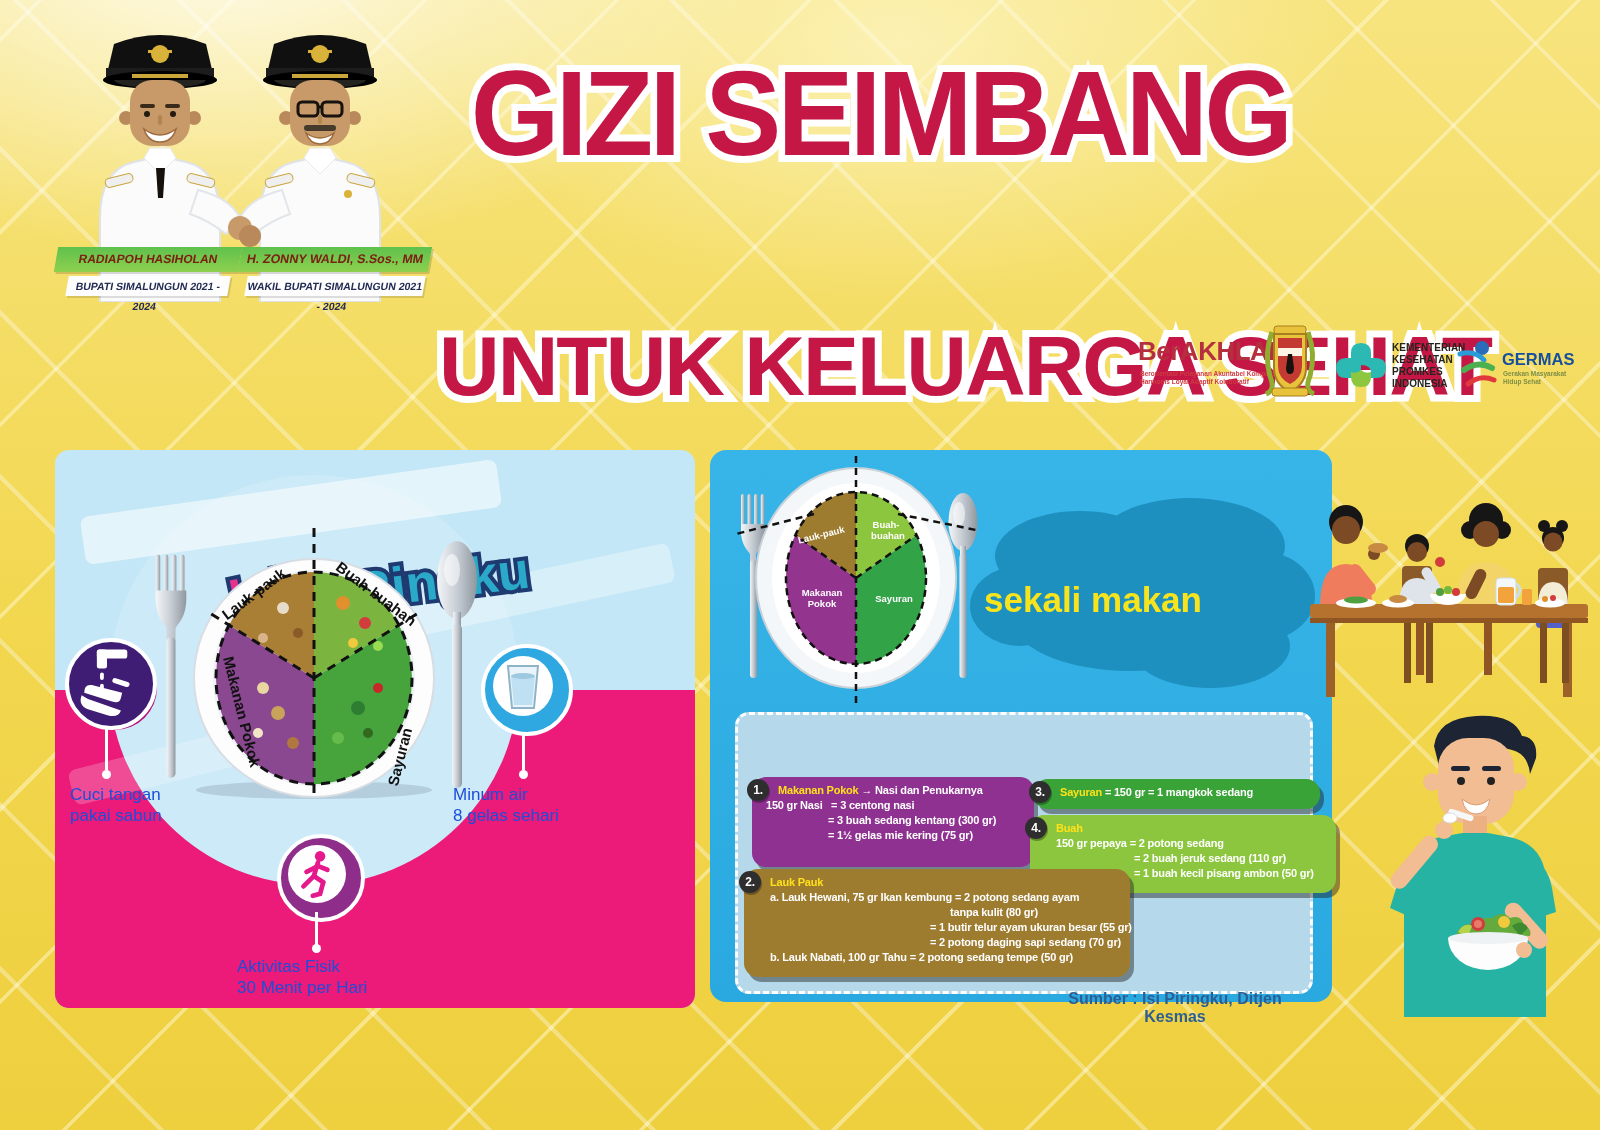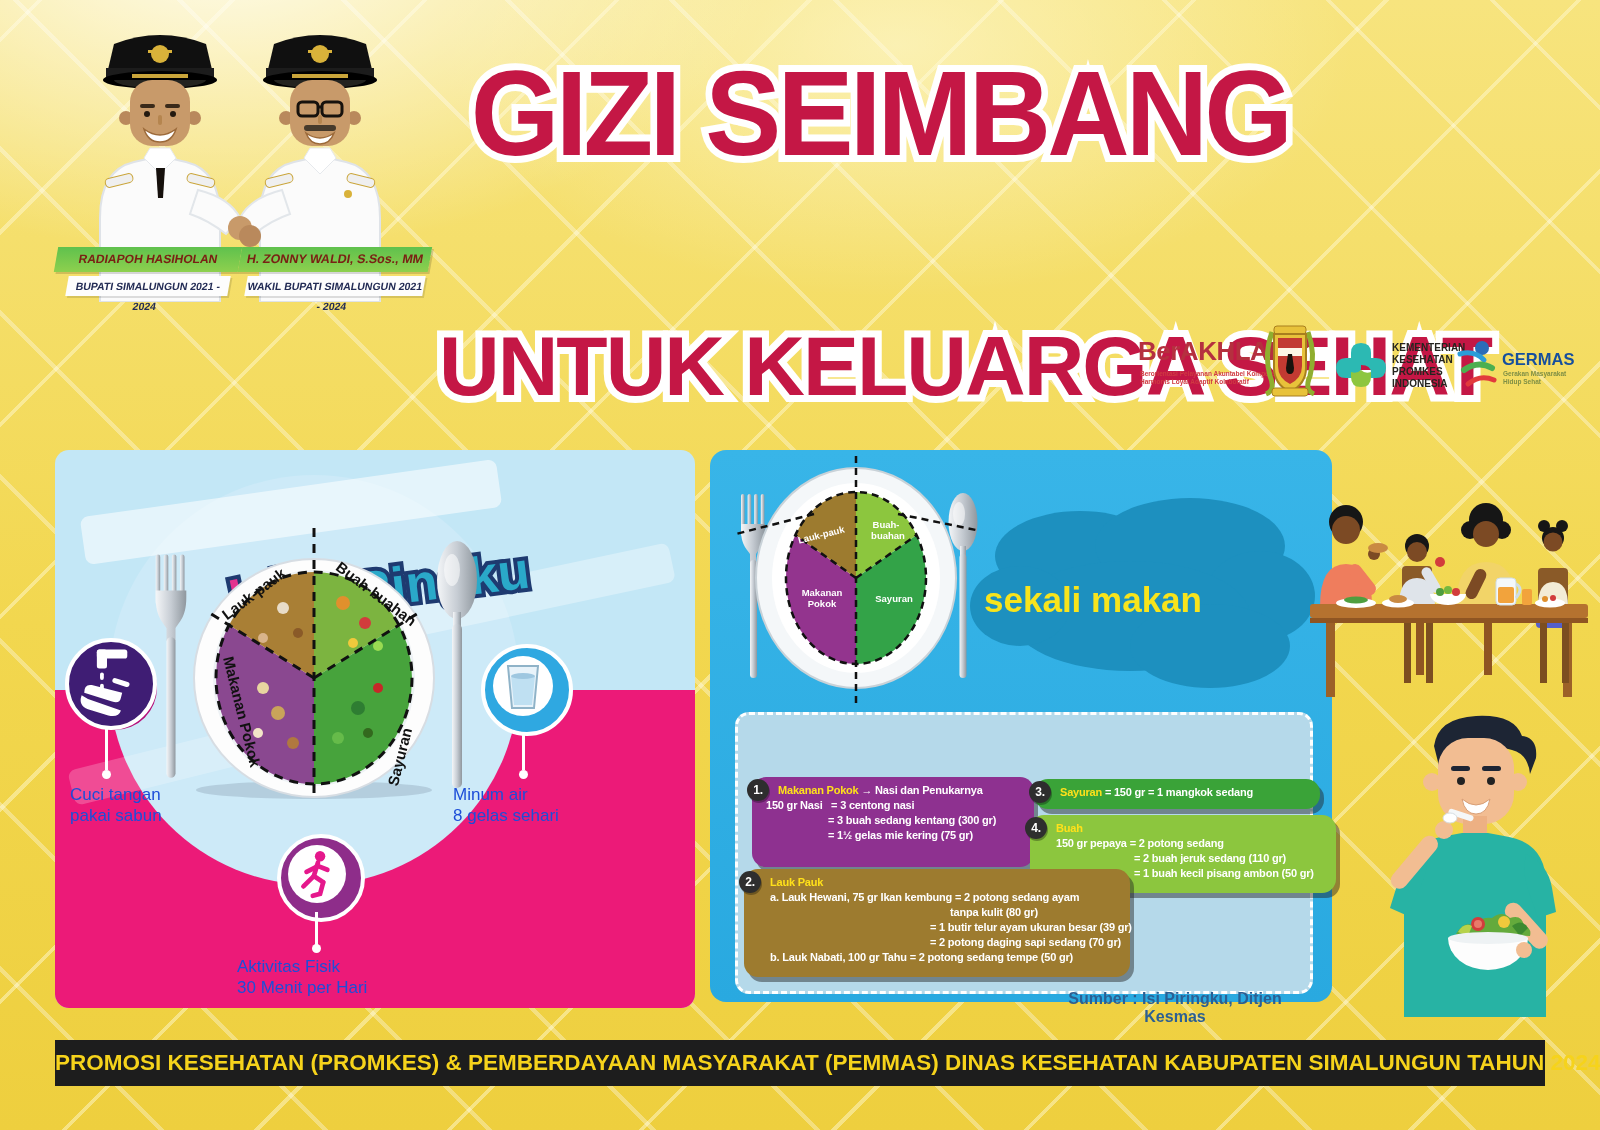--- a/index.html
+++ b/index.html
@@ -390,21 +390,21 @@
         <div>150 gr pepaya = 2 potong sedang</div>
         <div style="padding-left:78px;white-space:nowrap">= 2 buah jeruk sedang (110 gr)</div>
         <div style="padding-left:78px;white-space:nowrap">= 1 buah kecil pisang ambon (50 gr)</div>
       </div>
 
       <div class="abs bubble b-brown" style="left:6px;top:154px;width:352px;height:96px;overflow:visible">
         <div class="badge">2.</div>
         <div><span class="yellow">Lauk Pauk</span></div>
         <div style="white-space:nowrap">a. Lauk Hewani, 75 gr Ikan kembung = 2 potong sedang ayam</div>
         <div style="padding-left:180px;white-space:nowrap">tanpa kulit (80 gr)</div>
-        <div style="padding-left:160px;white-space:nowrap">= 1 butir telur ayam ukuran besar (39 gr)</div>
+        <div style="padding-left:160px;white-space:nowrap">= 1 butir telur ayam ukuran besar (55 gr)</div>
         <div style="padding-left:160px;white-space:nowrap">= 2 potong daging sapi sedang (70 gr)</div>
         <div style="white-space:nowrap">b. Lauk Nabati, 100 gr Tahu = 2 potong sedang tempe (50 gr)</div>
       </div>
     </div>
 
     <div class="abs src-line" style="left:330px;top:540px;width:270px">Sumber : Isi Piringku, Ditjen Kesmas</div>
   </div>
 
   <svg class="abs" style="left:1298px;top:488px" width="302" height="215" viewBox="0 0 302 215">
 
@@ -505,17 +505,14 @@
     <circle cx="112" cy="222" r="7" fill="#d23c3c"></circle>
       <circle cx="112" cy="222" r="4" fill="#e87a6a"></circle>
     <circle cx="138" cy="220" r="6" fill="#f0c93c"></circle>
     <path d="M92 230 q6 -10 14 -6 l-4 10 Z" fill="#b6d24b"></path>
     <path d="M146 224 q10 -8 16 2 l-8 8 Z" fill="#3d8a30"></path>
     <path d="M82 236 a40 32 0 0 0 80 0 Z" fill="#fdfdfd"></path>
     <ellipse cx="122" cy="236" rx="40" ry="6" fill="#eef2f4"></ellipse>
     <circle cx="158" cy="248" r="8" fill="#f2bd92"></circle>
   </svg>
 
-  <div class="abs footer-bar">
-    <div class="footer-text">PROMOSI KESEHATAN (PROMKES) &amp; PEMBERDAYAAN MASYARAKAT (PEMMAS) DINAS KESEHATAN KABUPATEN SIMALUNGUN TAHUN 2024</div>
-  </div>
 
 </div>
 
 </body></html>

